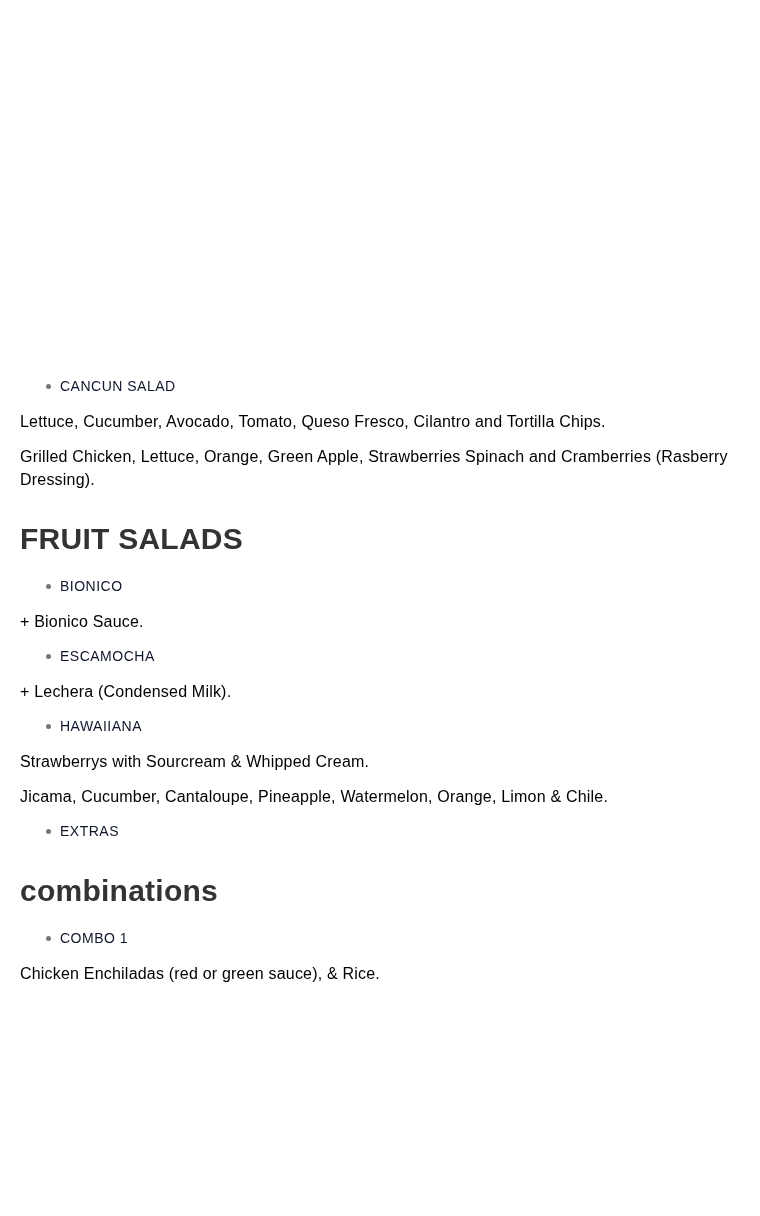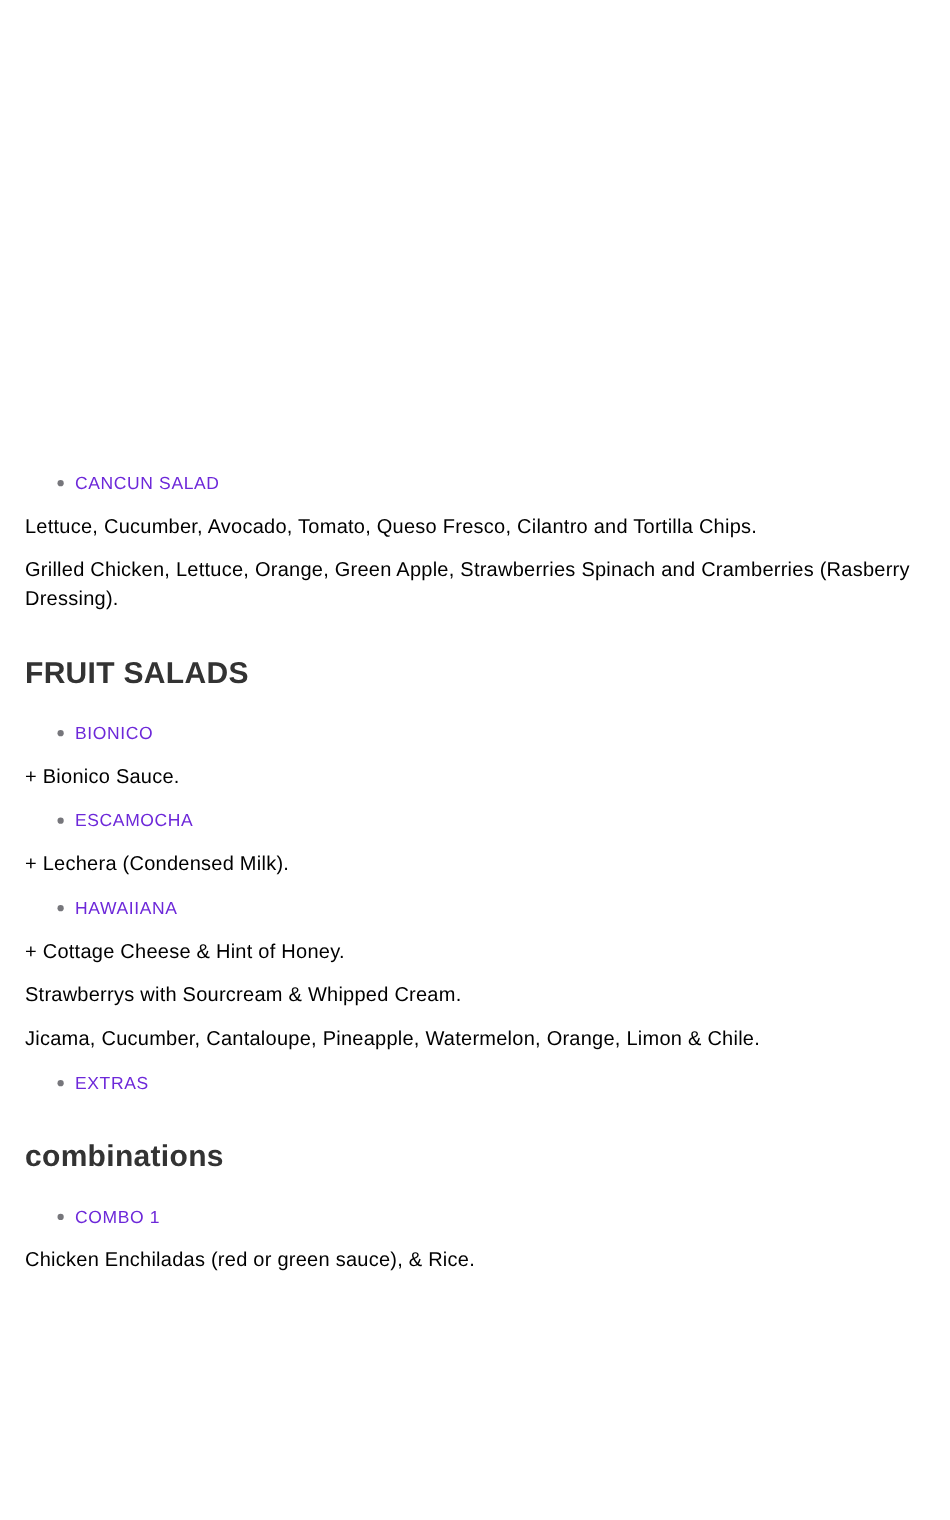--- a/index.html
+++ b/index.html
@@ -18,21 +18,21 @@
   }
   .section { margin: 0; }
   
   .li-row {
     position: relative;
     padding-left: 40px;
     margin: 0 0 12px 0;
     font-size: 14px;
     line-height: 23px;
     letter-spacing: 0.5px;
-    color: #6d28d9;
+    color: #0f172a;
   }
   .bullet {
     position: absolute;
     left: 26px;
     top: 9px;
     width: 5px;
     height: 5px;
     border-radius: 50%;
     background: #76767b;
   }
@@ -40,21 +40,21 @@
   .desc, .intro {
     margin: 0 0 12px 0;
     font-size: 16px;
     line-height: 23px;
     letter-spacing: 0.2px;
     color: #000000;
   }
   
   .h2 {
     margin: 30px 0 18px 0;
-    font-size: 24px;
+    font-size: 30px;
     line-height: 36px;
     font-weight: 700;
     letter-spacing: 0.25px;
     color: #333333;
   }
 </style>
 </head>
 <body>
 
 <div class="menu">
@@ -81,21 +81,20 @@
     <div class="li-row">
       <span class="bullet"></span>
       <span>ESCAMOCHA</span>
     </div>
     <p class="desc">+ Lechera (Condensed Milk).</p>
 
     <div class="li-row">
       <span class="bullet"></span>
       <span>HAWAIIANA</span>
     </div>
-    <p class="desc">+ Cottage Cheese &amp; Hint of Honey.</p>
 
     <p class="desc">Strawberrys with Sourcream &amp; Whipped Cream.</p>
 
     <p class="desc">Jicama, Cucumber, Cantaloupe, Pineapple, Watermelon, Orange, Limon &amp; Chile.</p>
 
     <div class="li-row">
       <span class="bullet"></span>
       <span>EXTRAS</span>
     </div>
   </div>

